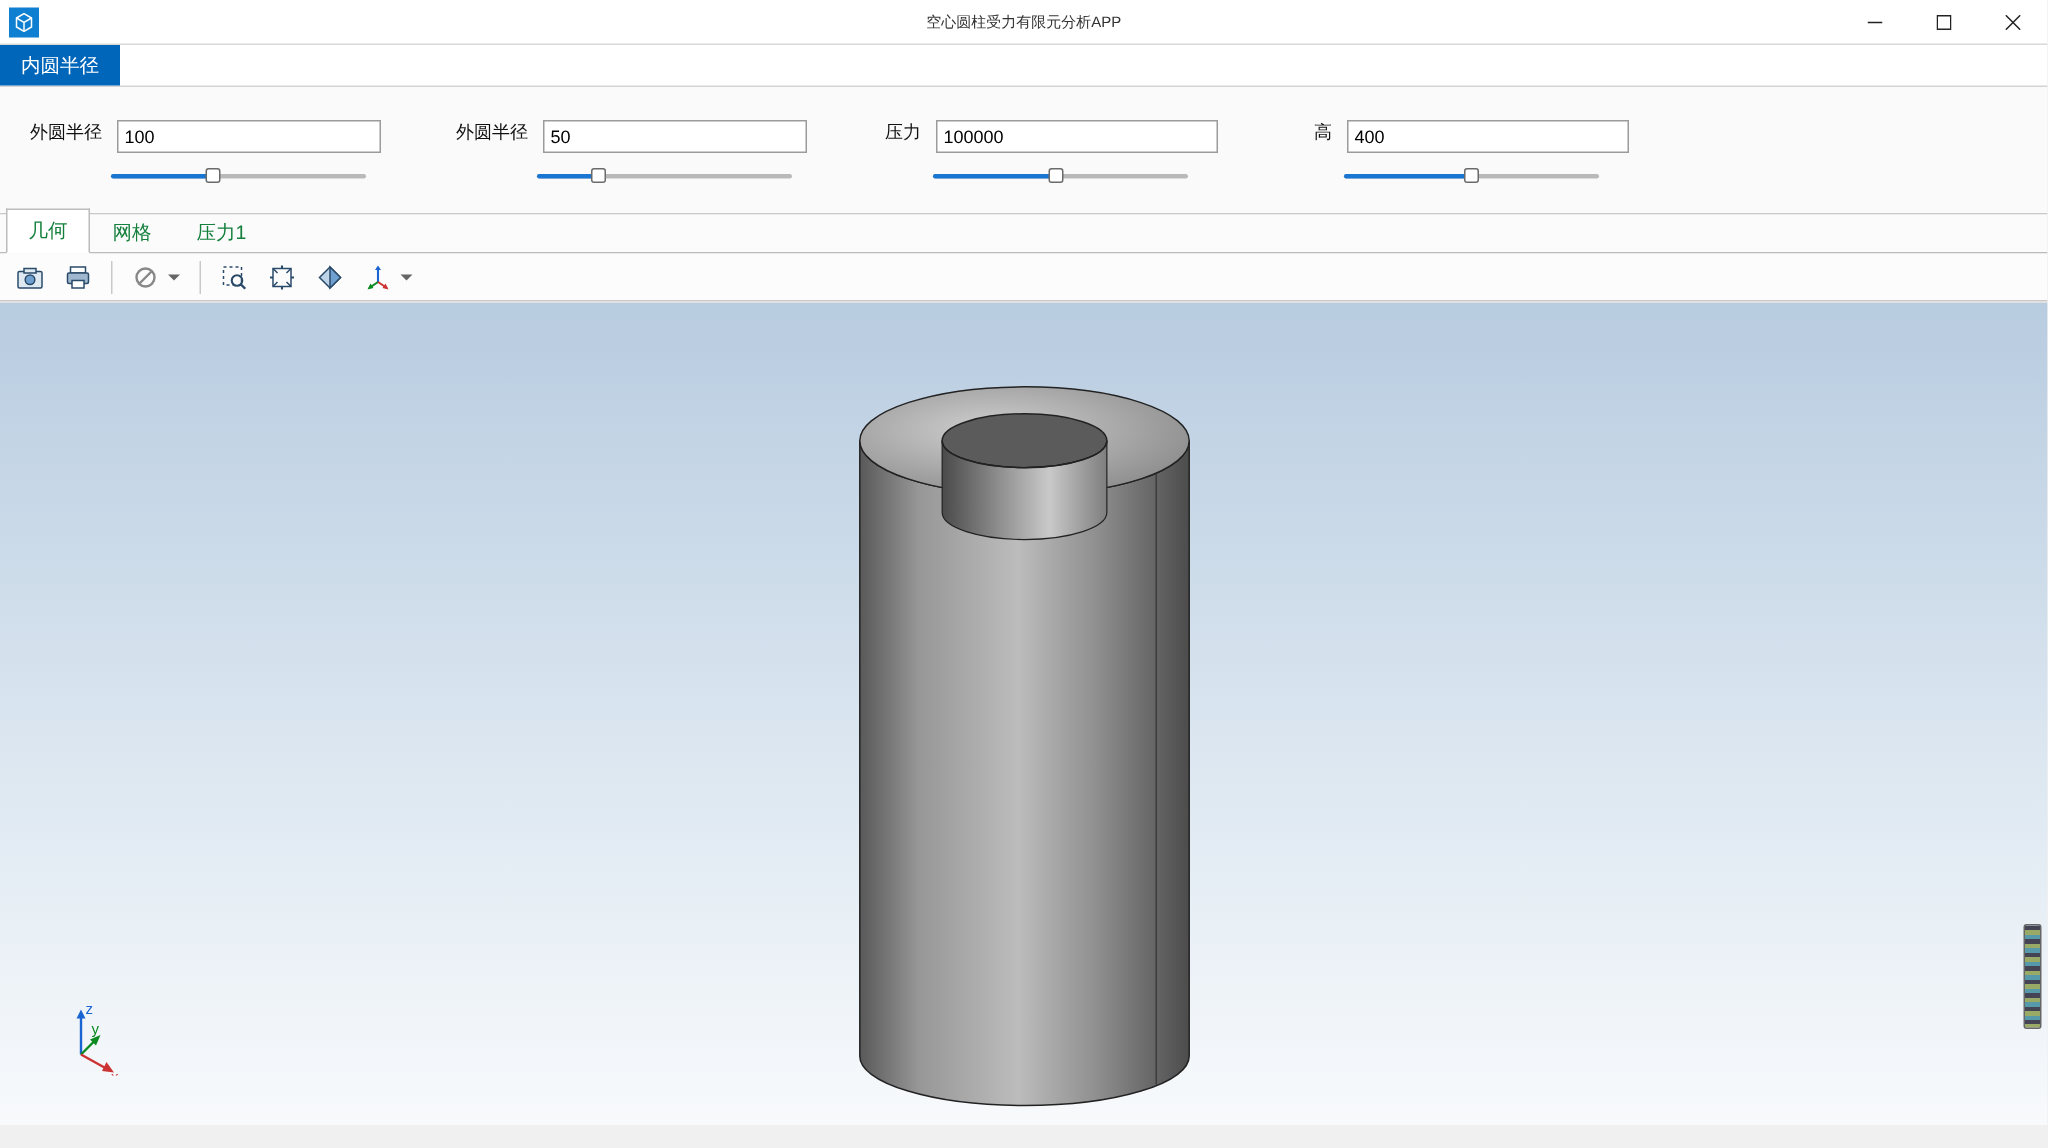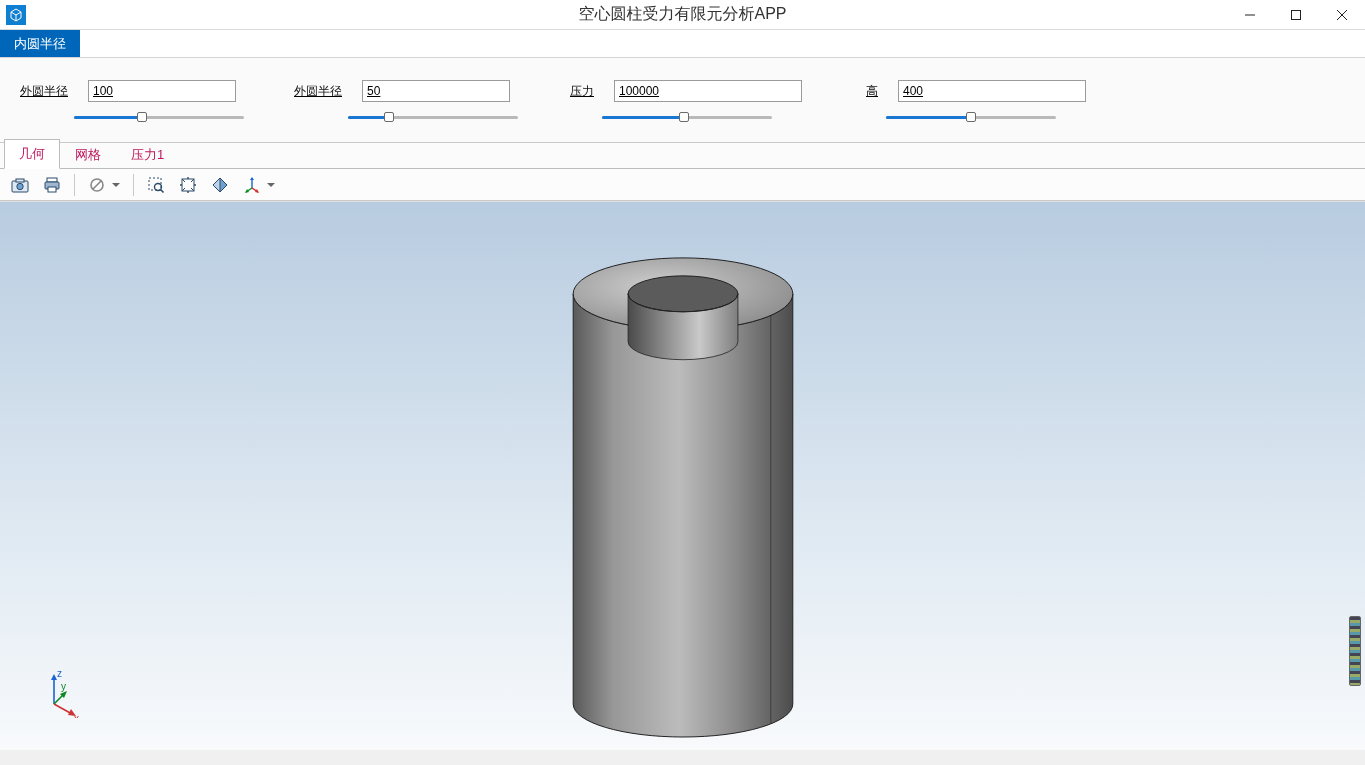--- a/index.html
+++ b/index.html
@@ -25,21 +25,21 @@
   }
   .titlebar .app-icon {
     width: 20px; height: 20px;
     margin-left: 6px;
     background: #0e7fd1;
     display: flex; align-items: center; justify-content: center;
   }
   .titlebar .title-text {
     position: absolute;
     left: 50%; transform: translateX(-50%);
-    font-size: 16px;
+    font-size: 10px;
     color: #333;
   }
   .titlebar .win-controls {
     position: absolute; right: 0; top: 0;
     height: 30px;
     display: flex;
   }
   .winbtn {
     width: 46px; height: 30px;
     display: flex; align-items: center; justify-content: center;
@@ -71,30 +71,30 @@
     display: flex;
     align-items: flex-start;
     gap: 50px;
   }
   .param {
     display: flex;
     flex-direction: column;
     gap: 10px;
   }
   .param .row {
-    display: flex; align-items: center; gap: 20px; text-decoration: underline;
+    display: flex; gap: 10px;
   }
   .param label {
     font-size: 12px; color: #111;
     min-width: 48px;
     text-align: right;
   }
   .param.small label { min-width: 26px; }
   .param input[type="text"] {
-    width: 148px;
+    width: 176px;
     height: 22px;
     border: 1px solid #9b9b9b;
     background: #fff;
     font-size: 12px;
     padding: 0 4px;
   }
   .param.wide input[type="text"] { width: 188px; }
 
   .slider-wrap {
     margin-left: 54px;
@@ -130,21 +130,21 @@
   .tabs {
     height: 26px;
     background: #fbfbfb;
     border-bottom: 1px solid #bcbcbc;
     display: flex; align-items: flex-end;
     padding-left: 4px;
   }
   .tab {
     padding: 5px 14px;
     font-size: 13px;
-    color: #be185d;
+    color: #15803d;
     cursor: pointer;
     border: 1px solid transparent;
     border-bottom: none;
     position: relative;
     top: 1px;
   }
   .tab.active {
     background: #fff;
     border-color: #bcbcbc;
     border-bottom: 1px solid #fff;

